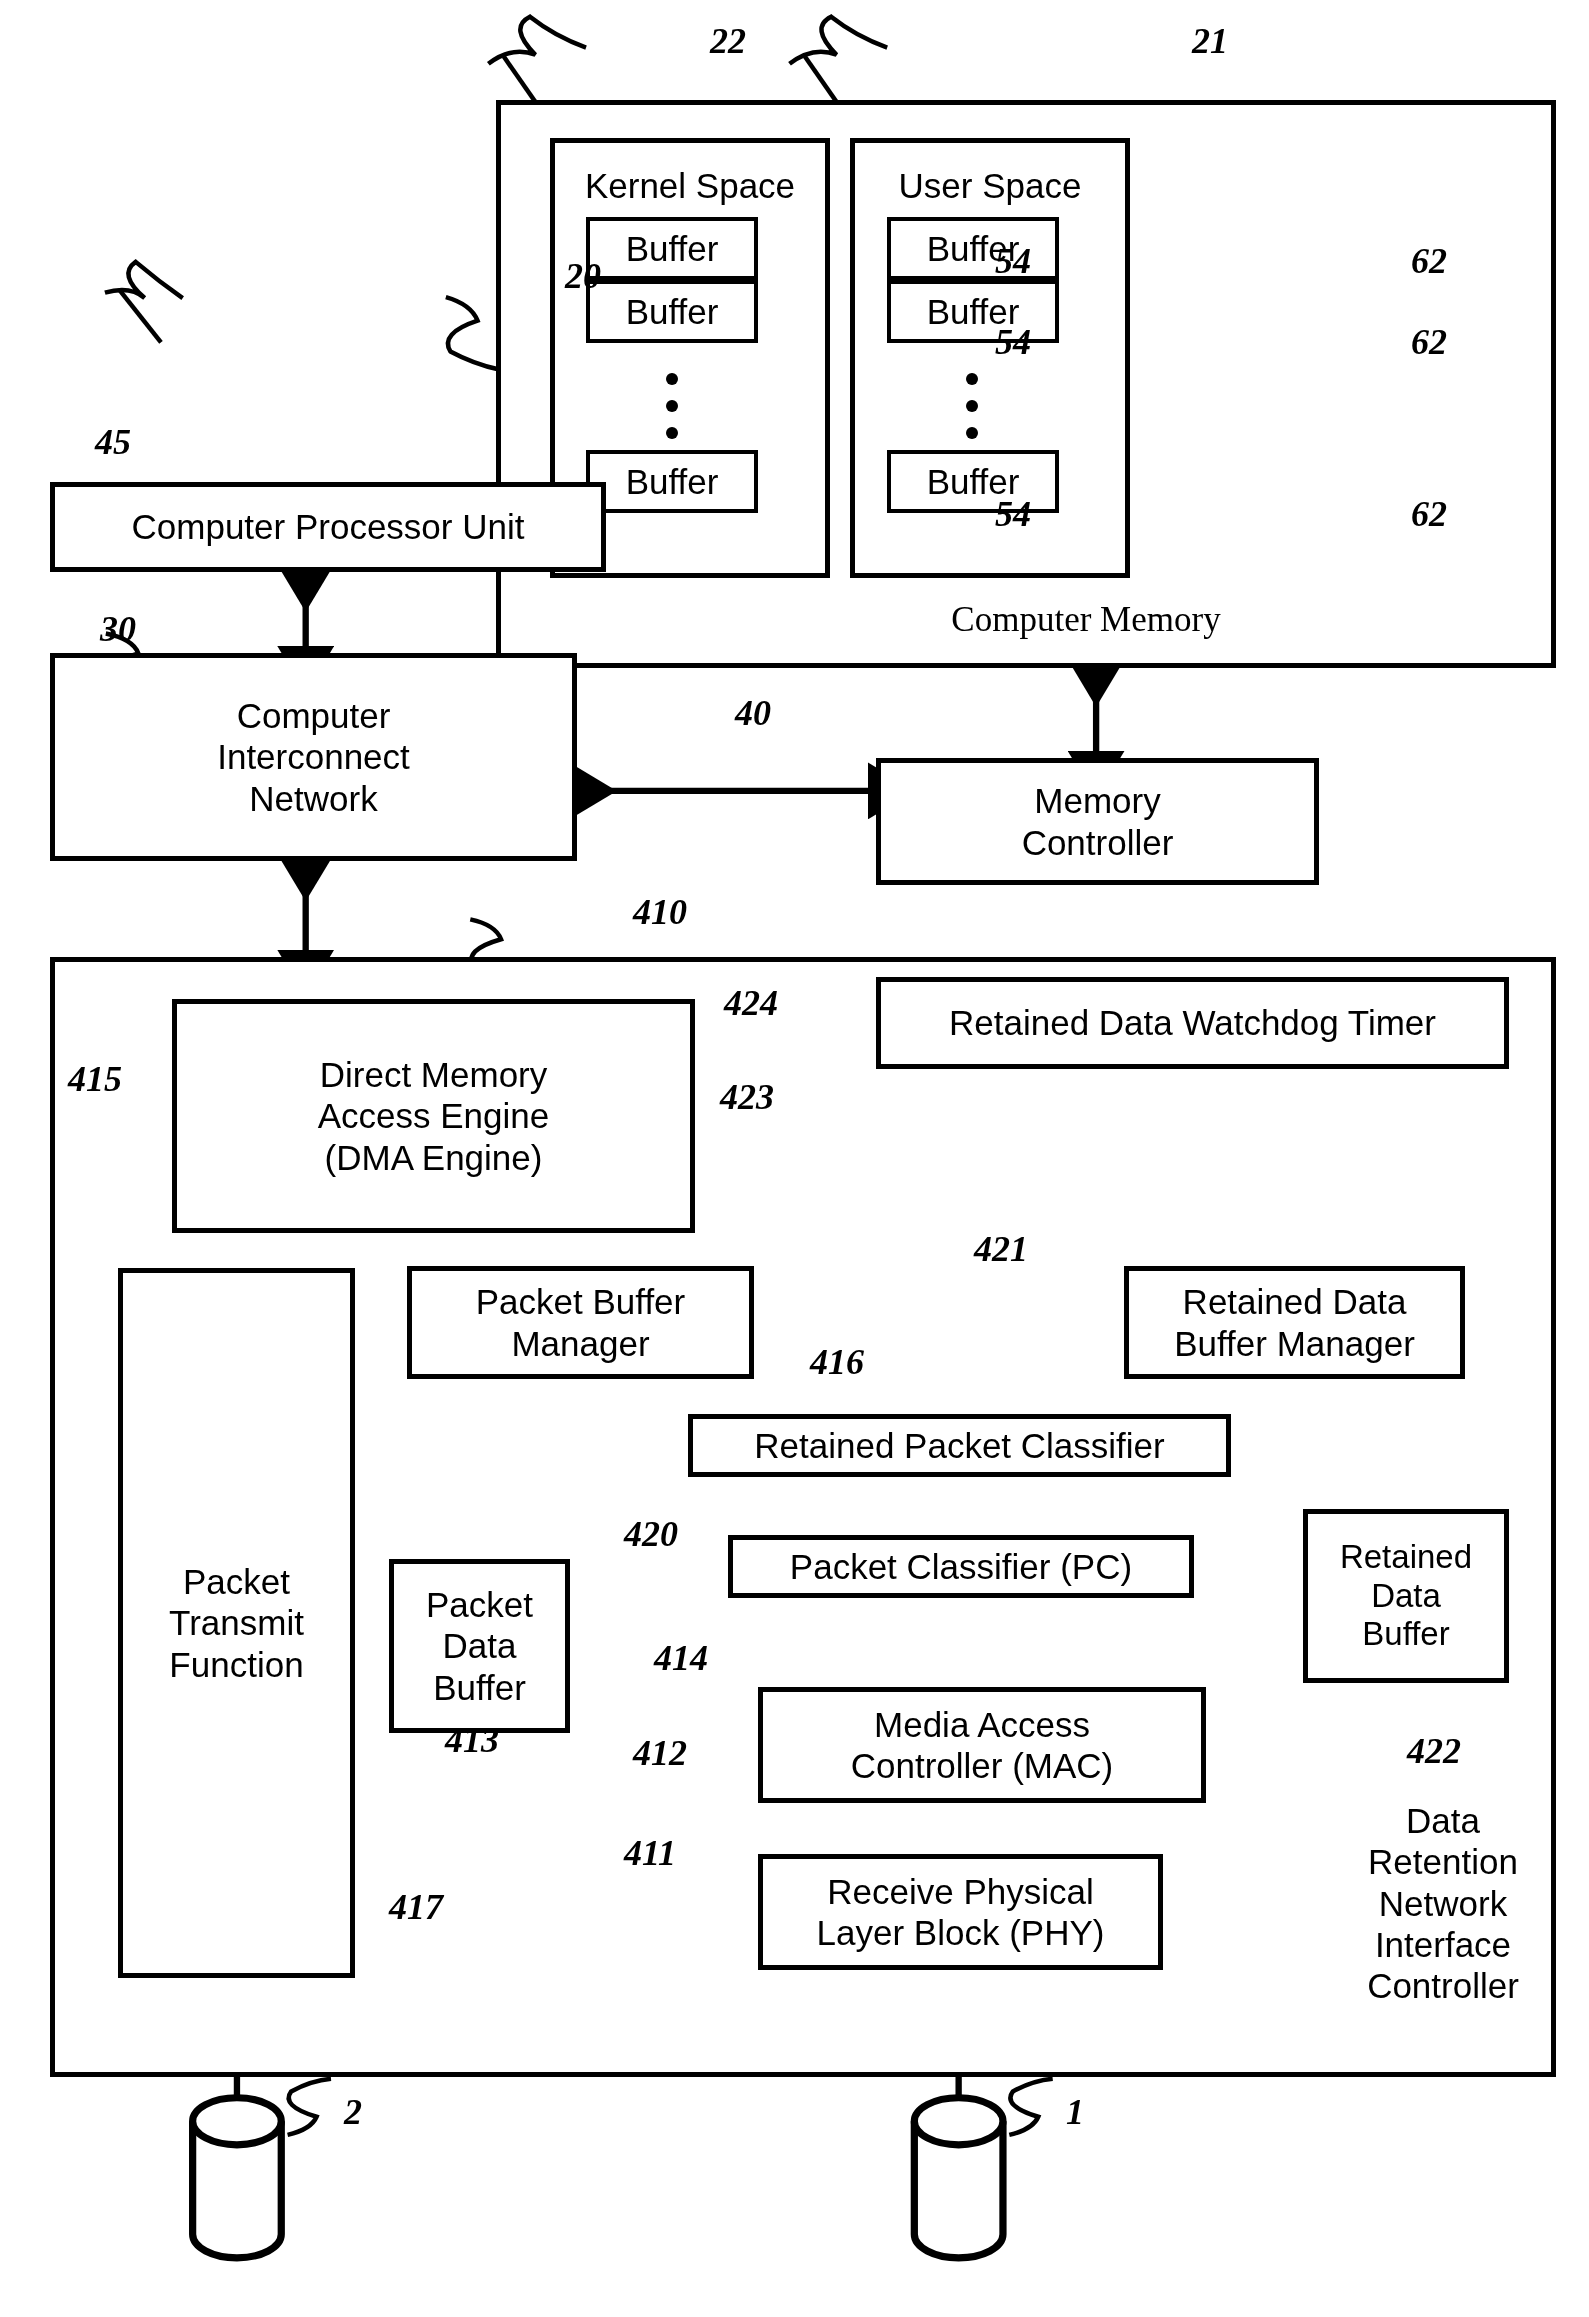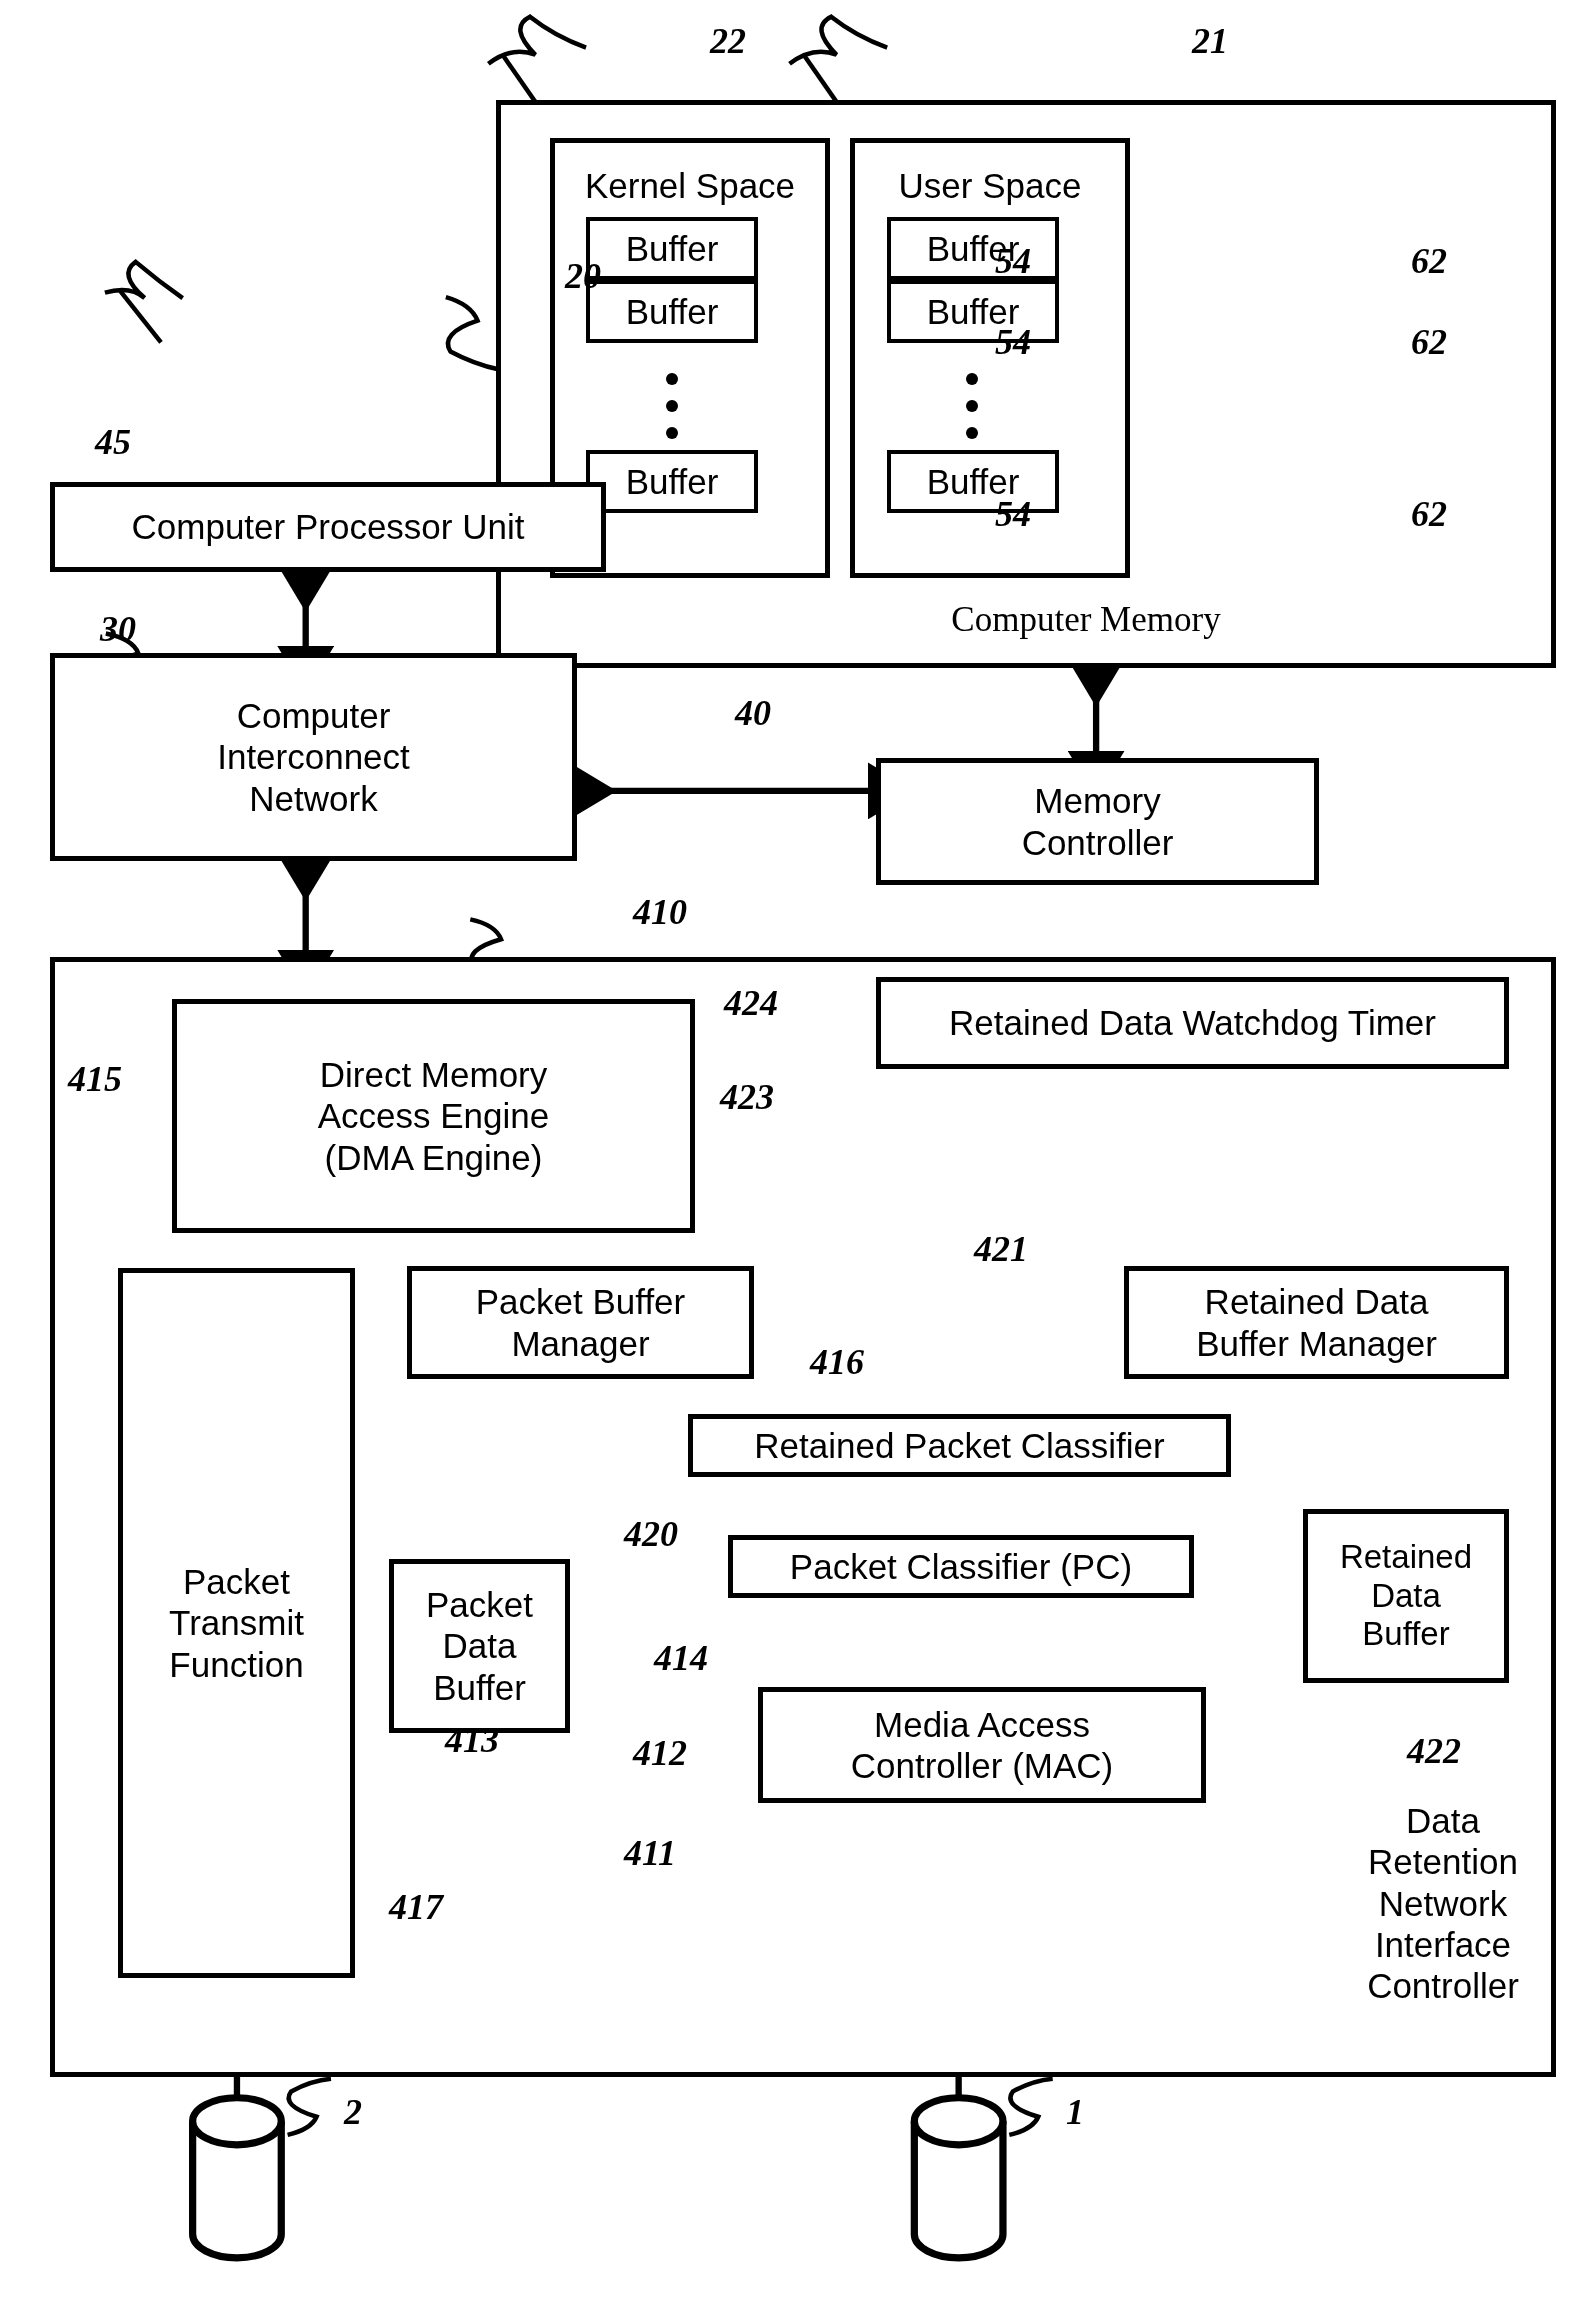--- a/index.html
+++ b/index.html
@@ -259,38 +259,42 @@
   <div class="box" style="left:876px; top:977px; width:633px; height:92px; font-size:35px;">
       <span>Retained Data Watchdog Timer</span>
     </div>
 
 
   <div class="box" style="left:407px; top:1266px; width:347px; height:113px; font-size:35px;">
       <span style="white-space:pre-line;">Packet Buffer
 Manager</span>
     </div>
 
-  <div class="box" style="left:1124px; top:1266px; width:385px; height:113px; font-size:35px;">
+  <div class="box" style="left:1124px; top:1266px; width:341px; height:113px; font-size:35px;">
       <span style="white-space:pre-line;">Retained Data
 Buffer Manager</span>
     </div>
 
   <div class="box" style="left:688px; top:1414px; width:543px; height:63px; font-size:35px;">
       <span>Retained Packet Classifier</span>
     </div>
 
   <div class="box" style="left:728px; top:1535px; width:466px; height:63px; font-size:35px;">
       <span>Packet Classifier (PC)</span>
     </div>
 
   <div class="box" style="left:758px; top:1687px; width:448px; height:116px; font-size:35px;">
       <span style="white-space:pre-line;">Media Access
 Controller (MAC)</span>
     </div>
 
+  <div class="box" style="left:758px; top:1854px; width:405px; height:116px; font-size:35px;">
+      <span style="white-space:pre-line;">Receive Physical
+Layer Block (PHY)</span>
+    </div>
 
   <div class="box" style="left:118px; top:1268px; width:237px; height:710px; font-size:35px;">
       <span style="white-space:pre-line;">Packet
 Transmit
 Function</span>
     </div>
 
   <div class="box" style="left:389px; top:1559px; width:181px; height:174px; font-size:35px;">
       <span style="white-space:pre-line;">Packet
 Data

